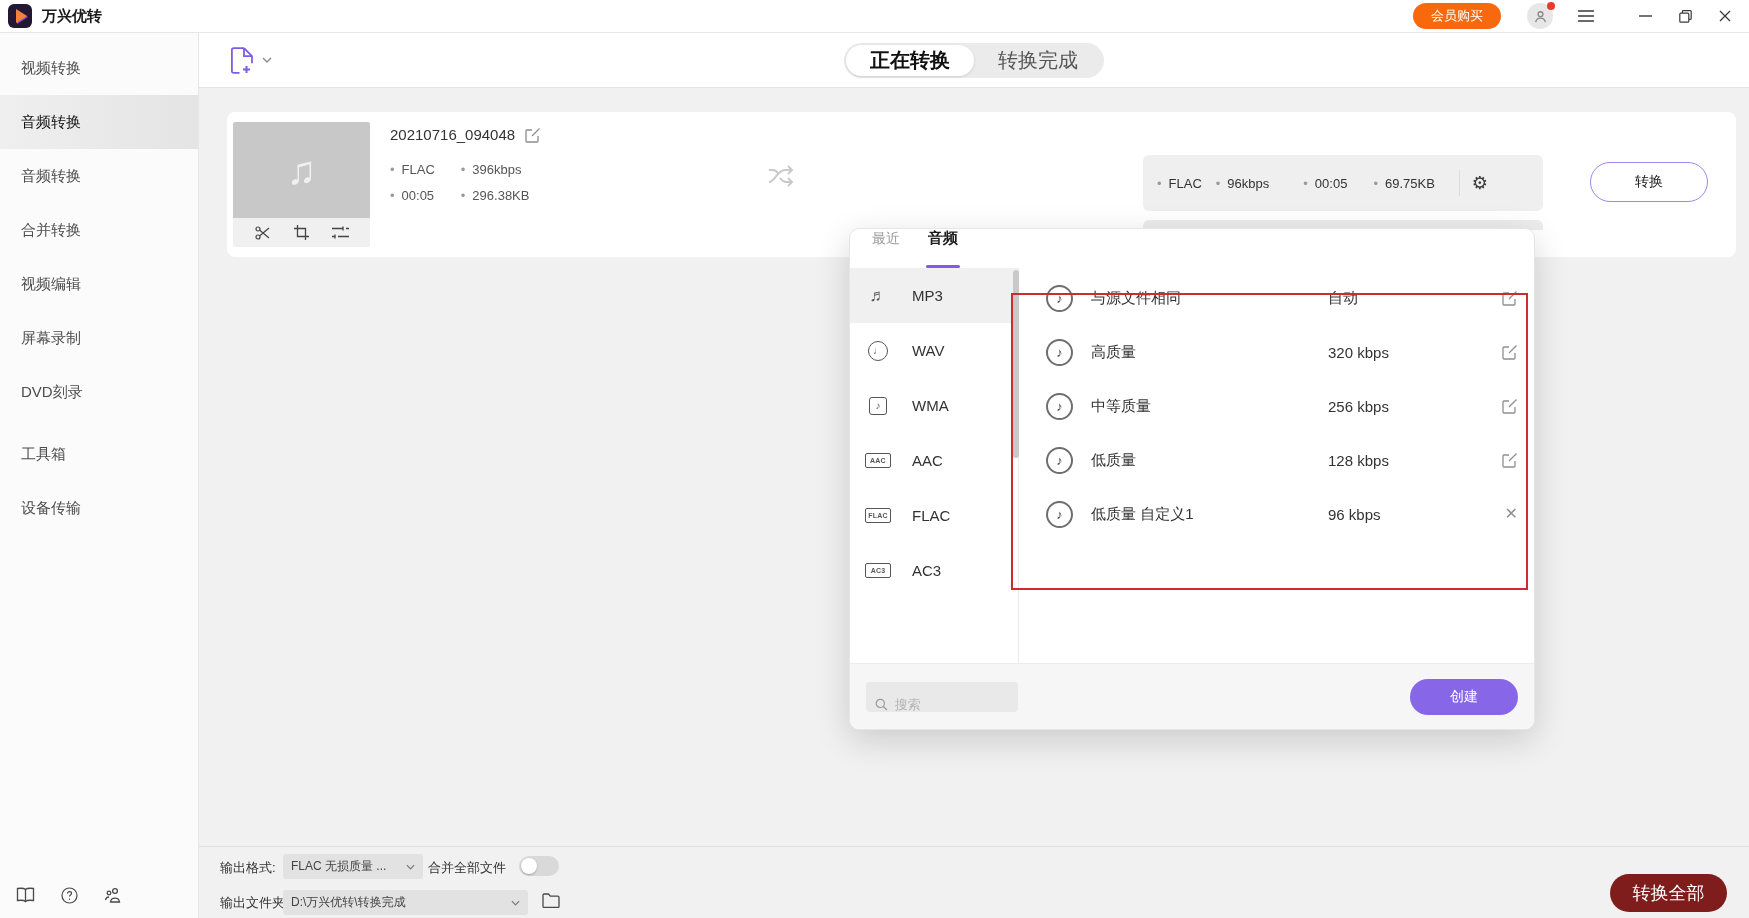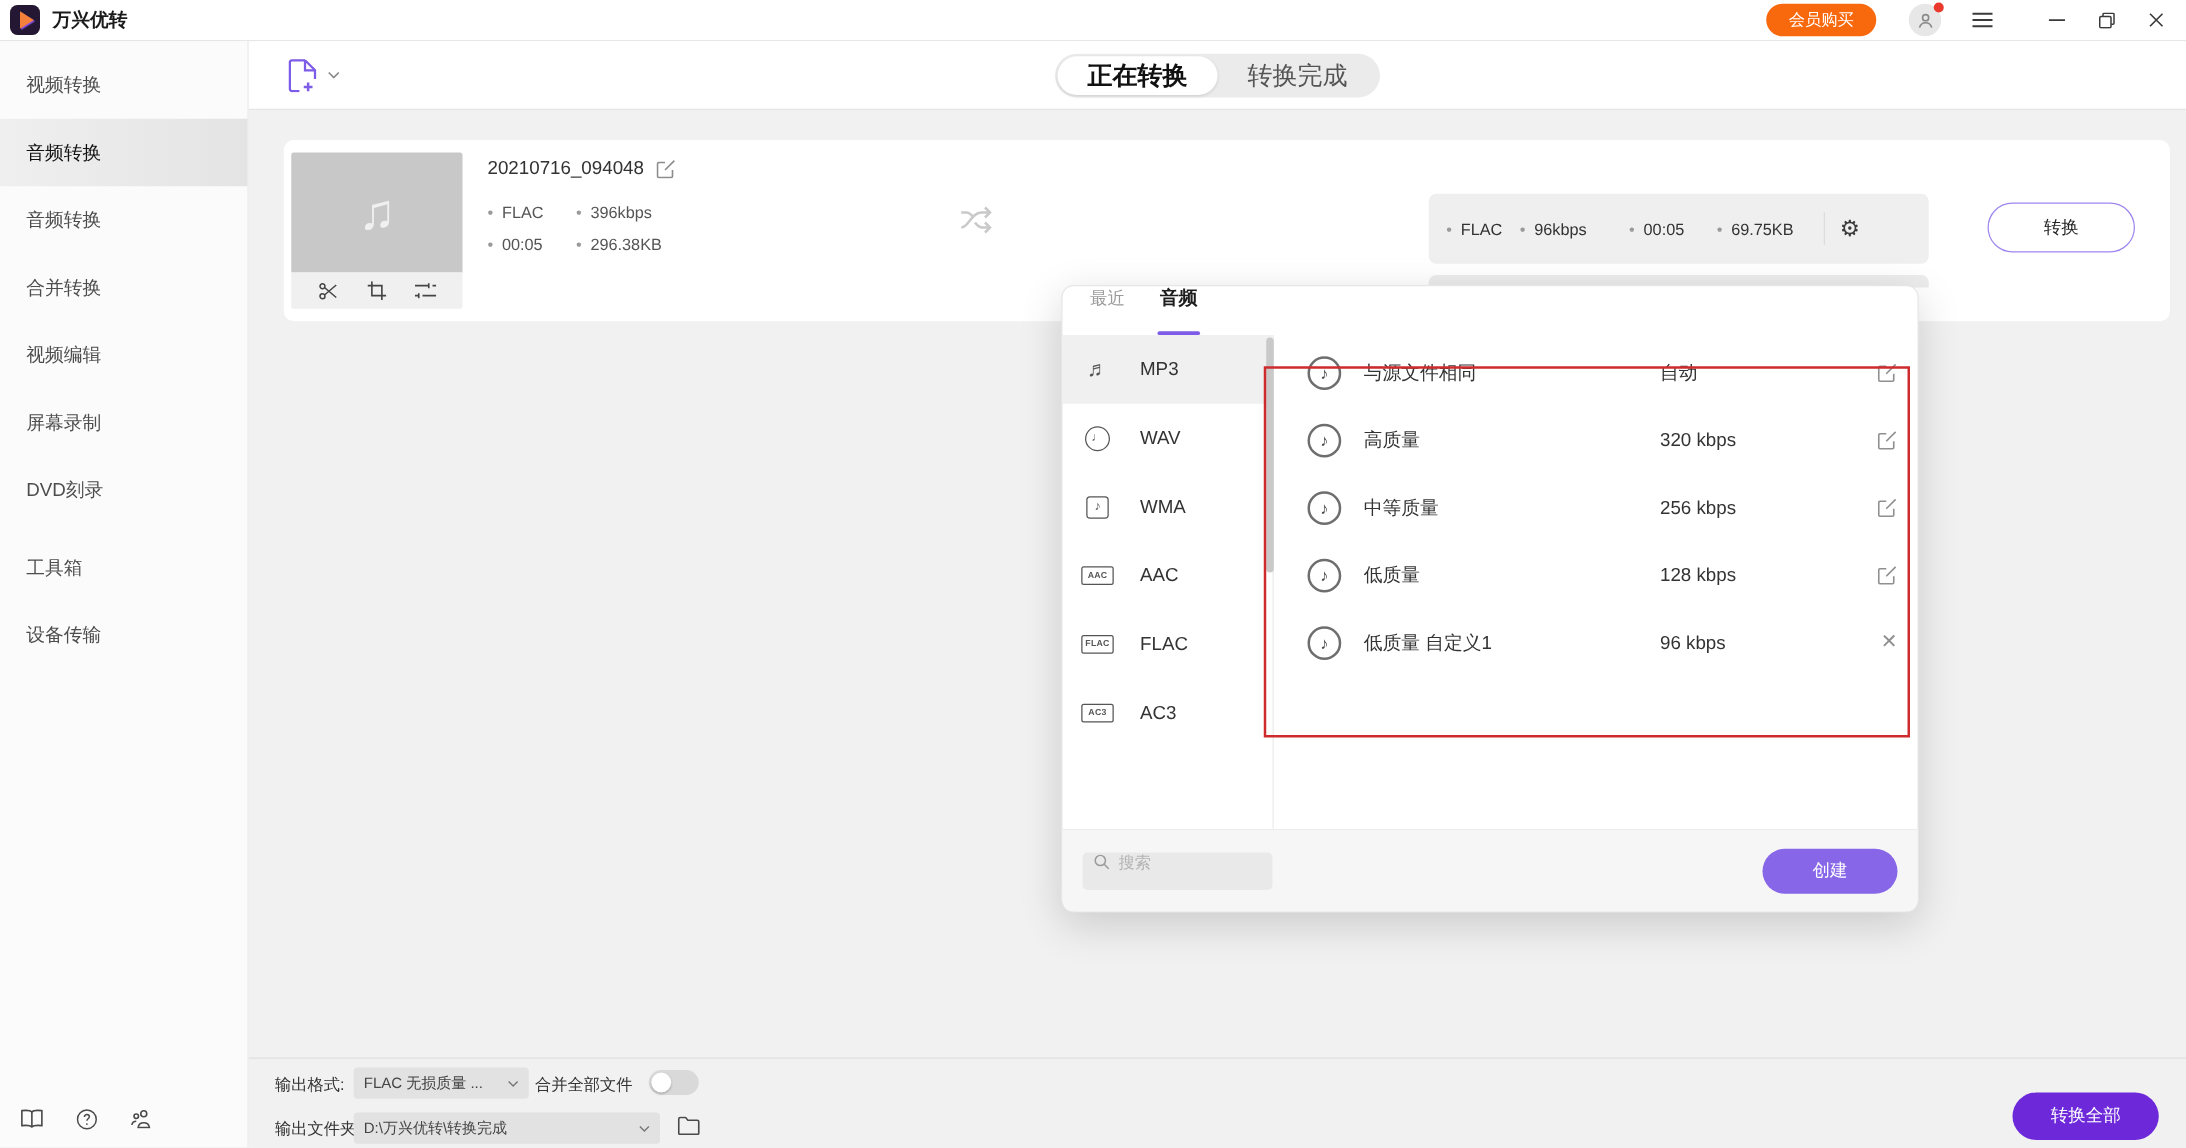--- a/index.html
+++ b/index.html
@@ -112,39 +112,39 @@
     display:flex; align-items:center; justify-content:center; font-size:13px; flex:none; }
   .q-label { margin-left:18px; font-size:15px; color:#333; }
   .q-value { position:absolute; left:309px; font-size:15px; color:#333; }
   .q-action { position:absolute; right:16px; cursor:pointer; display:flex; color:#8f8f8f; }
   .q-action.del { font-size:16px; line-height:1; }
   .red-rect { position:absolute; left:161px; top:25px; width:517px; height:297px;
     border:2px solid #ce2b2e; pointer-events:none; z-index:6; }
   .popup-foot { height:66px; background:#f6f6f6; border-top:1px solid #ececec;
     border-radius:0 0 10px 10px; display:flex; align-items:center; padding:0 16px; }
   .search-box { width:152px; height:30px; background:#e9e9e9; border-radius:4px;
-    display:flex; align-items:flex-start; padding:0 9px; gap:7px; }
+    display:flex; align-items:flex-end; padding:0 9px; gap:7px; }
   .search-box input { border:none; background:transparent; outline:none; width:100%;
     font-size:13px; color:#555; font-family:inherit; }
   .search-box input::placeholder { color:#b3b3b3; }
   .create-btn { margin-left:auto; width:108px; height:36px; border:none; border-radius:18px;
     background:#8766e8; color:#fff; font-size:14px; cursor:pointer; font-family:inherit; }
 
   
   .bottombar { height:72px; border-top:1px solid #e0e0e0; background:#f1f1f1; position:relative; flex:none; }
   .bb-label { position:absolute; font-size:13px; color:#333; }
   .dropdown { position:absolute; background:#e2e2e2; border-radius:3px; display:flex; align-items:center;
     font-size:12px; color:#444; padding:0 8px; cursor:pointer; }
   .dropdown .dd-text { flex:1; white-space:nowrap; overflow:hidden; }
   .toggle { position:absolute; width:40px; height:20px; background:#d9d9d9; border-radius:10px; cursor:pointer; }
   .toggle .knob { position:absolute; left:2px; top:2px; width:16px; height:16px; border-radius:50%;
     background:#fff; box-shadow:0 1px 2px rgba(0,0,0,.25); }
   .folder-btn { position:absolute; left:343px; top:46px; cursor:pointer; }
   .convert-all { position:absolute; right:22px; top:27px; width:117px; height:38px; border:none;
-    border-radius:19px; background:#6d28d9; color:#fff; font-size:14px; cursor:pointer; font-family:inherit; }
+    border-radius:19px; background:#7f1d1d; color:#fff; font-size:18px; cursor:pointer; font-family:inherit; }
 </style>
 </head>
 <body>
 
 <div class="titlebar">
   <div class="logo">
       <div class="tri"></div>
     </div>
   <div class="app-title">万兴优转</div>
   <div class="titlebar-right">

